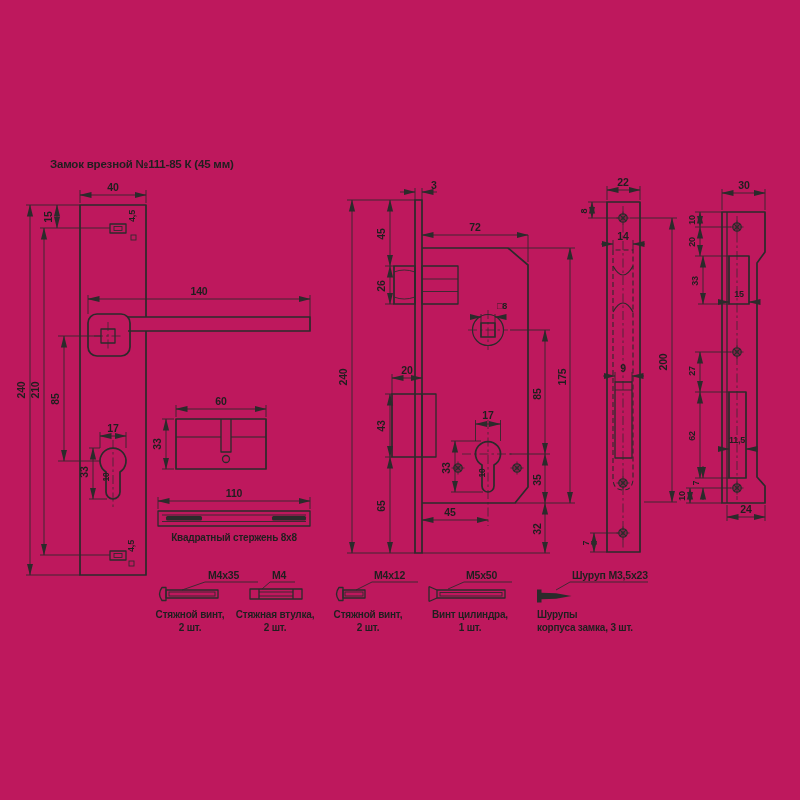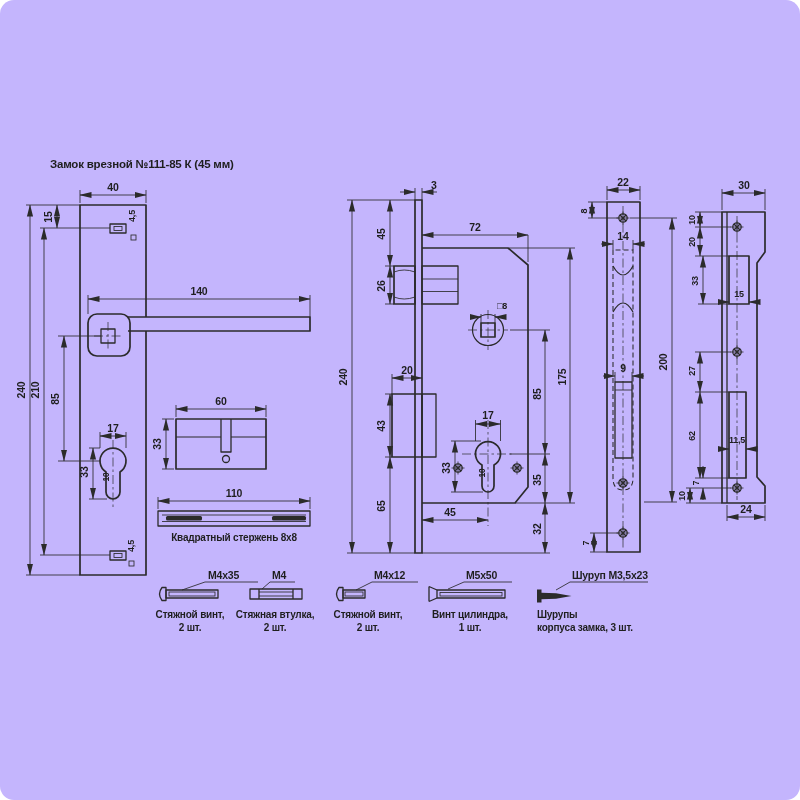--- a/index.html
+++ b/index.html
@@ -1,16 +1,16 @@
 <!DOCTYPE html>
 <html><head>
 <meta charset="utf-8">
 <style>
   html,body{margin:0;padding:0;background:#fff;}
-  .canvas{width:800px;height:800px;background:#c4b5fd;position:relative;overflow:hidden;border-radius:14px;}
+  .canvas{width:800px;height:800px;background:#be185d;position:relative;overflow:hidden;}
   svg{font-family:"Liberation Sans","DejaVu Sans",sans-serif;font-weight:bold;}
   svg text{fill:#1f1f1f;font-size:10.5px;letter-spacing:-0.2px;}
   .ttl{font-size:11.5px;}
   .cap{font-size:10px;}
   .s9{font-size:9px;}
   .s8{font-size:8.5px;}
   .mid{text-anchor:middle;}
   .o{stroke:#2b2b2b;stroke-width:1.7;fill:none;stroke-linejoin:round;}
   .o2{stroke:#2b2b2b;stroke-width:1.3;fill:none;stroke-linejoin:round;}
   .t{stroke:#2b2b2b;stroke-width:0.85;fill:none;}

